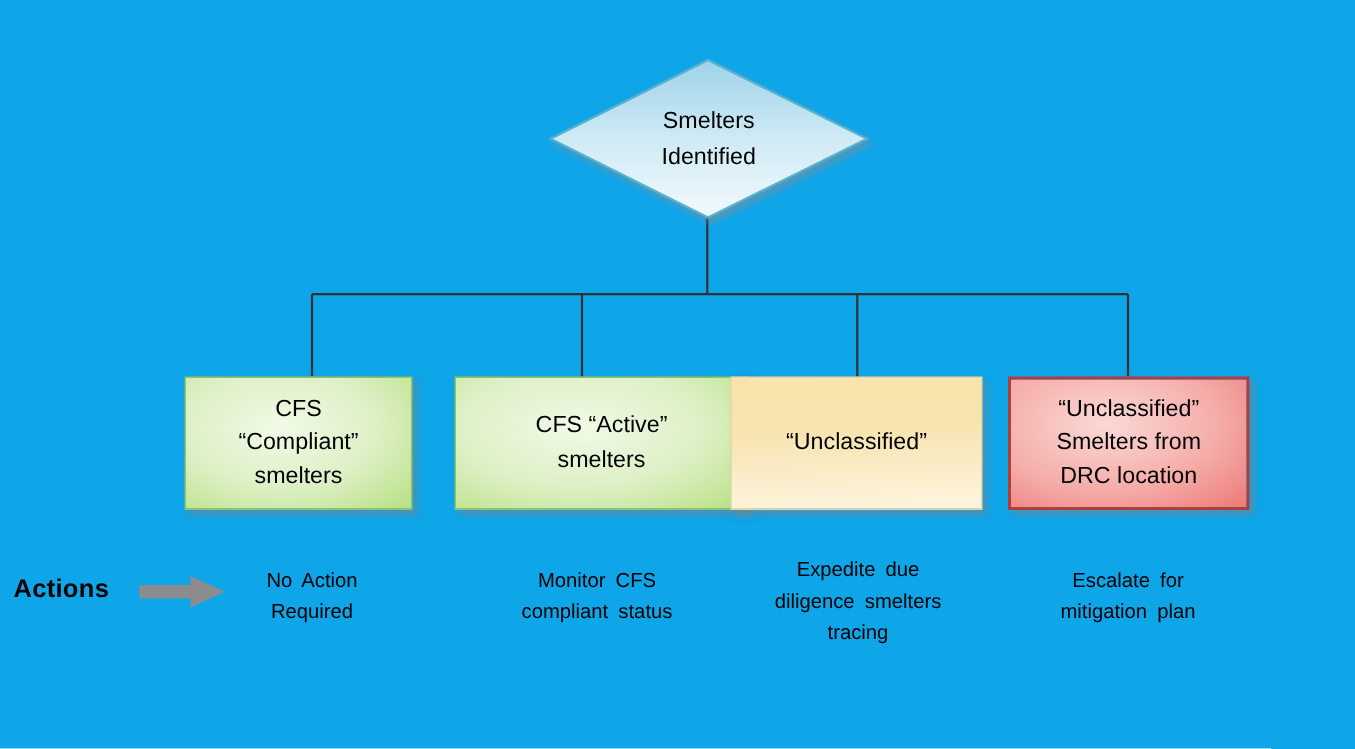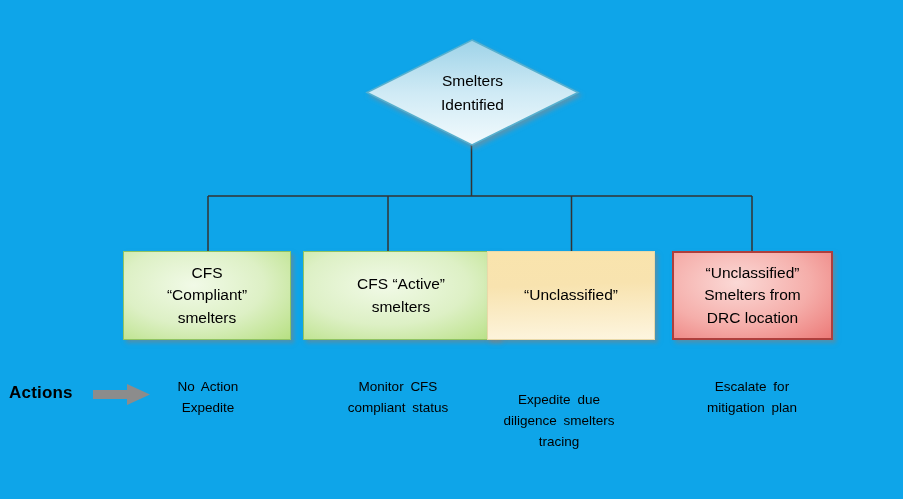--- a/index.html
+++ b/index.html
@@ -46,37 +46,37 @@
     border: 1.5px solid #8fc463;
   }
   .box.yellow {
     background: linear-gradient(178deg, #f9e4ad 0%, #f8e3af 38%, #fdf5df 100%);
     border: 1.5px solid #e9d9a9;
   }
   .box.red {
     background: radial-gradient(ellipse at 40% 35%, #fbd9d6 0%, #f5aeaa 55%, #ec7a78 100%);
     border: 2px solid #ae3f3d;
   }
-  .box-1 { left: 123px; width: 168px; }
+  .box-1 { left: 123px; width: 152px; }
   .box-2 { left: 303px; width: 196px; }
   .box-3 { left: 487px; width: 168px; }
   .box-4 { left: 672px; width: 161px; }
 
   .action {
     position: absolute;
     width: 170px;
     text-align: center;
     white-space: pre-line;
     font-size: 13.5px;
     line-height: 1.55;
     word-spacing: 3px;
   }
   .action-1 { left: 123px; top: 377px; }
   .action-2 { left: 313px; top: 377px; }
-  .action-3 { left: 474px; top: 370px; margin-top: 20px; }
+  .action-3 { left: 487px; top: 370px; }
   .action-4 { left: 667px; top: 377px; }
 
   .actions-label {
     position: absolute;
     left: 9px; top: 383px;
     font-size: 17px;
     font-weight: bold;
     letter-spacing: 0.2px;
   }
 </style>
@@ -116,21 +116,21 @@
 
   <div class="box yellow box-3">“Unclassified”</div>
 
   <div class="box red box-4">“Unclassified”
 Smelters from
 DRC location</div>
 
   <div class="actions-label">Actions</div>
 
   <div class="action action-1">No Action
-Expedite</div>
+Required</div>
 
   <div class="action action-2">Monitor CFS
 compliant status</div>
 
   <div class="action action-3">Expedite due
 diligence smelters
 tracing</div>
 
   <div class="action action-4">Escalate for
 mitigation plan</div>

